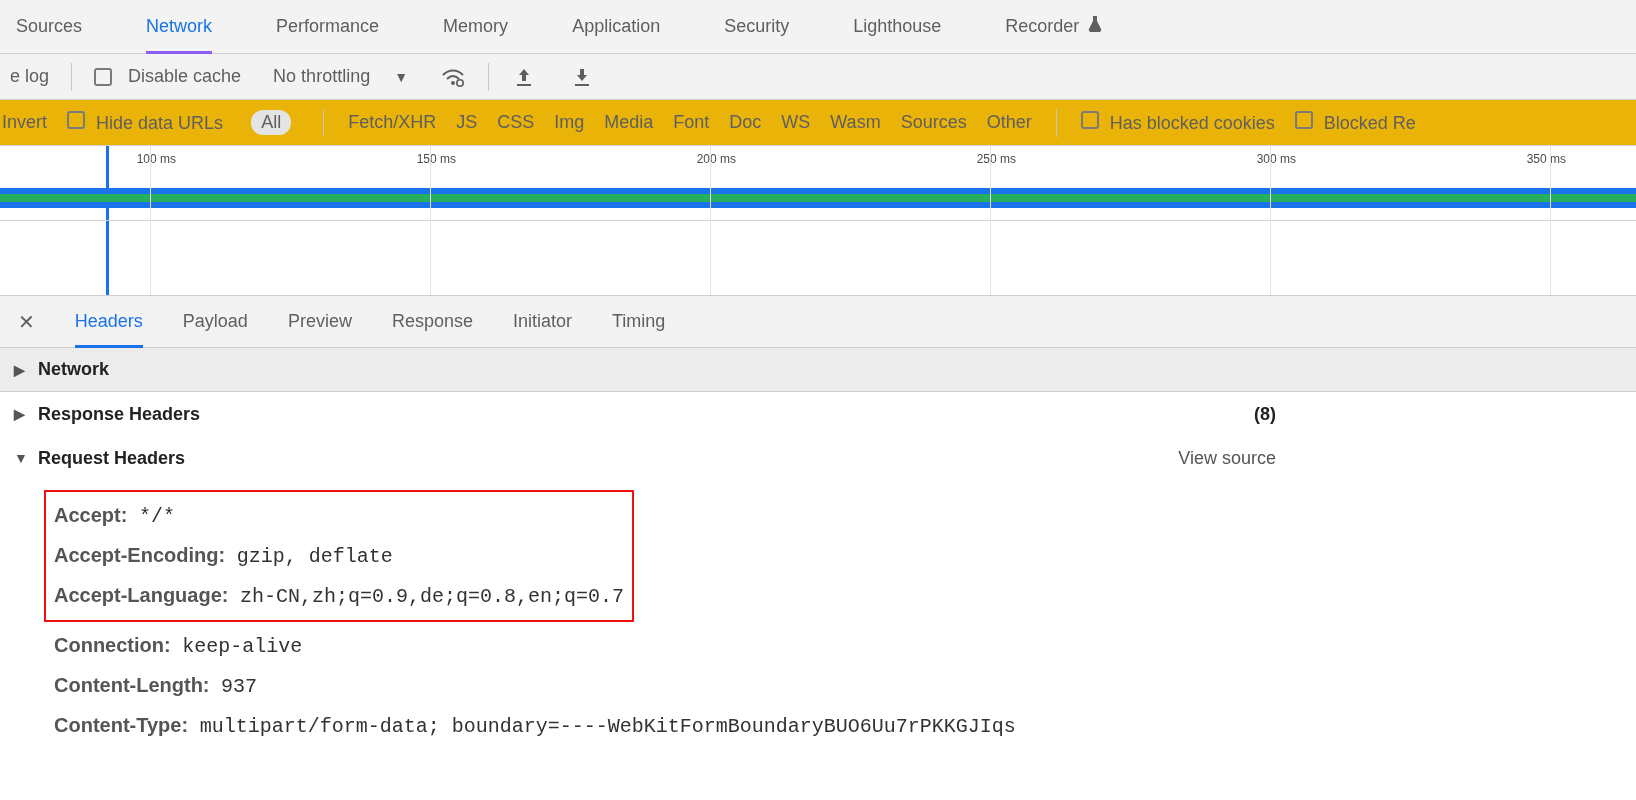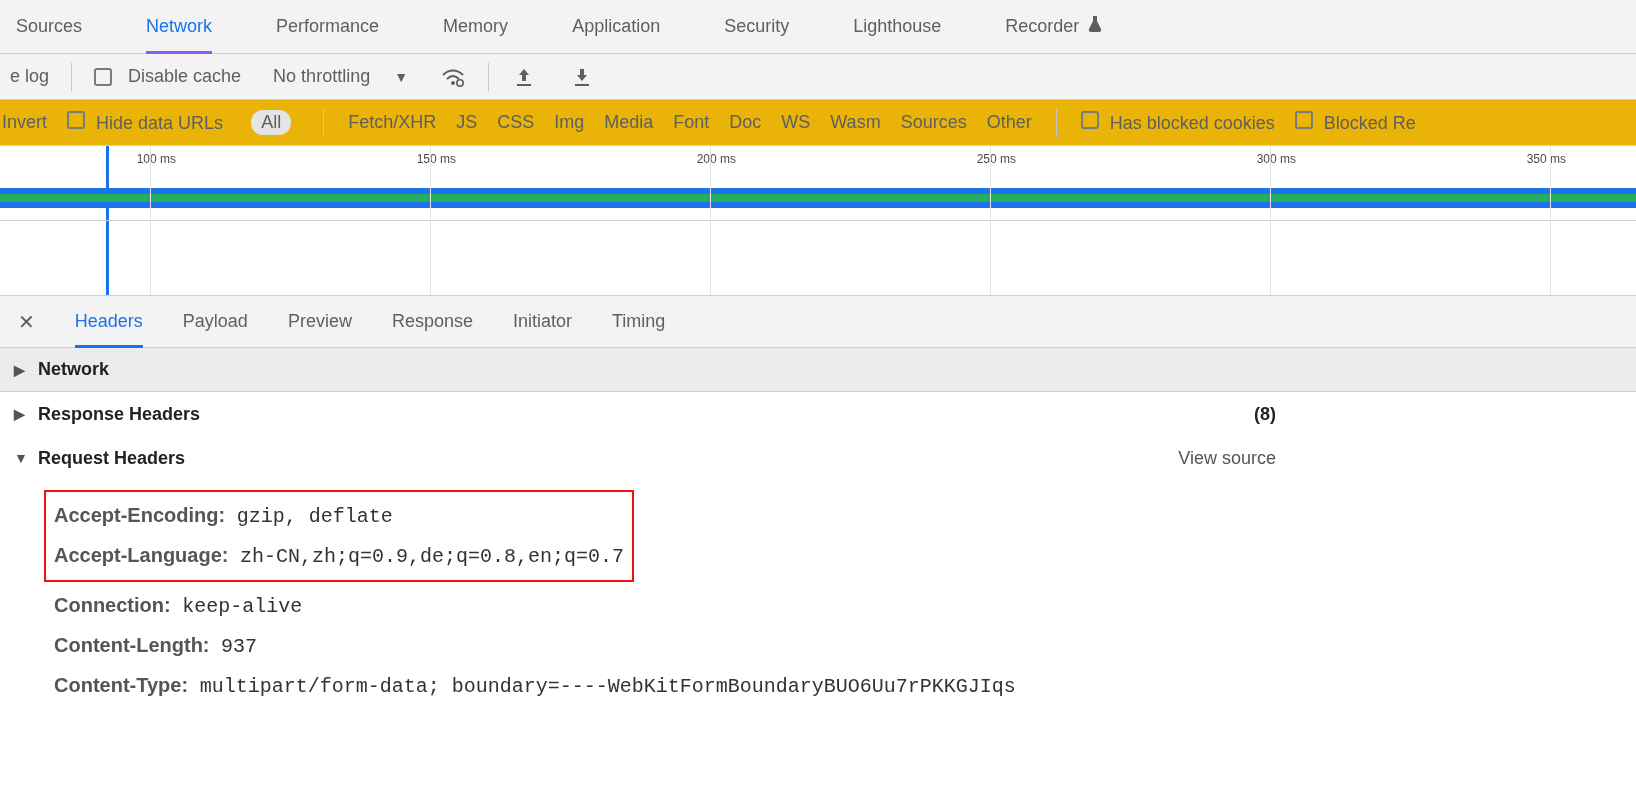--- a/index.html
+++ b/index.html
@@ -260,20 +260,24 @@
 
 <div class="section-row">
   <span class="disclosure">▼</span>
   <span>Request Headers</span>
   <span class="view-source">View source</span>
 </div>
 
 <div class="headers-list">
   <div class="highlight-box">
     <div class="hdr-line">
+      <span class="hdr-name">Accept:</span>
+      <span class="hdr-val">*/*</span>
+    </div>
+    <div class="hdr-line">
       <span class="hdr-name">Accept-Encoding:</span>
       <span class="hdr-val">gzip, deflate</span>
     </div>
     <div class="hdr-line">
       <span class="hdr-name">Accept-Language:</span>
       <span class="hdr-val">zh-CN,zh;q=0.9,de;q=0.8,en;q=0.7</span>
     </div>
   </div>
   <div class="hdr-line">
     <span class="hdr-name">Connection:</span>

